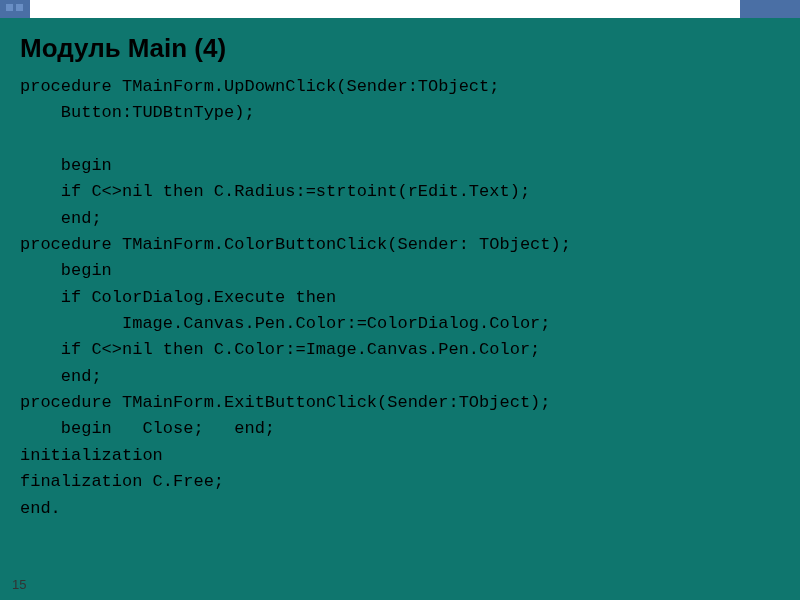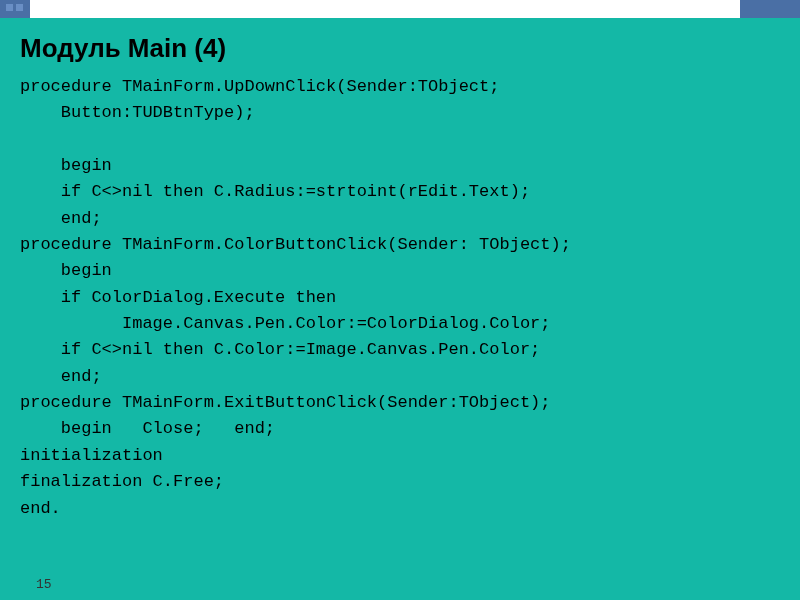--- a/index.html
+++ b/index.html
@@ -52,21 +52,21 @@
       background: #6a8fc5;
     }
 
     .content-area {
       position: absolute;
       top: 18px;
       left: 0;
       right: 0;
       bottom: 0;
       padding: 15px 20px 20px 20px;
-      background: #14b8a6;
+      background: #0f766e;
     }
 
     .title {
       font-family: Arial, sans-serif;
       font-size: 26px;
       font-weight: bold;
       color: #000000;
       margin-bottom: 10px;
     }
 
@@ -74,22 +74,22 @@
       font-family: 'Courier New', Courier, monospace;
       font-size: 17px;
       line-height: 1.55;
       color: #000000;
       white-space: pre;
     }
 
     .page-number {
       position: absolute;
       bottom: 8px;
-      left: 36px;
-      font-family: Liberation Mono, monospace;
+      left: 12px;
+      font-family: Liberation Sans, sans-serif;
       font-size: 13px;
       color: #333;
     }
   </style>
 </head>
 <body>
 
 <div class="top-bar-left">
   <div class="corner-dots">
     <div class="dot"></div>

